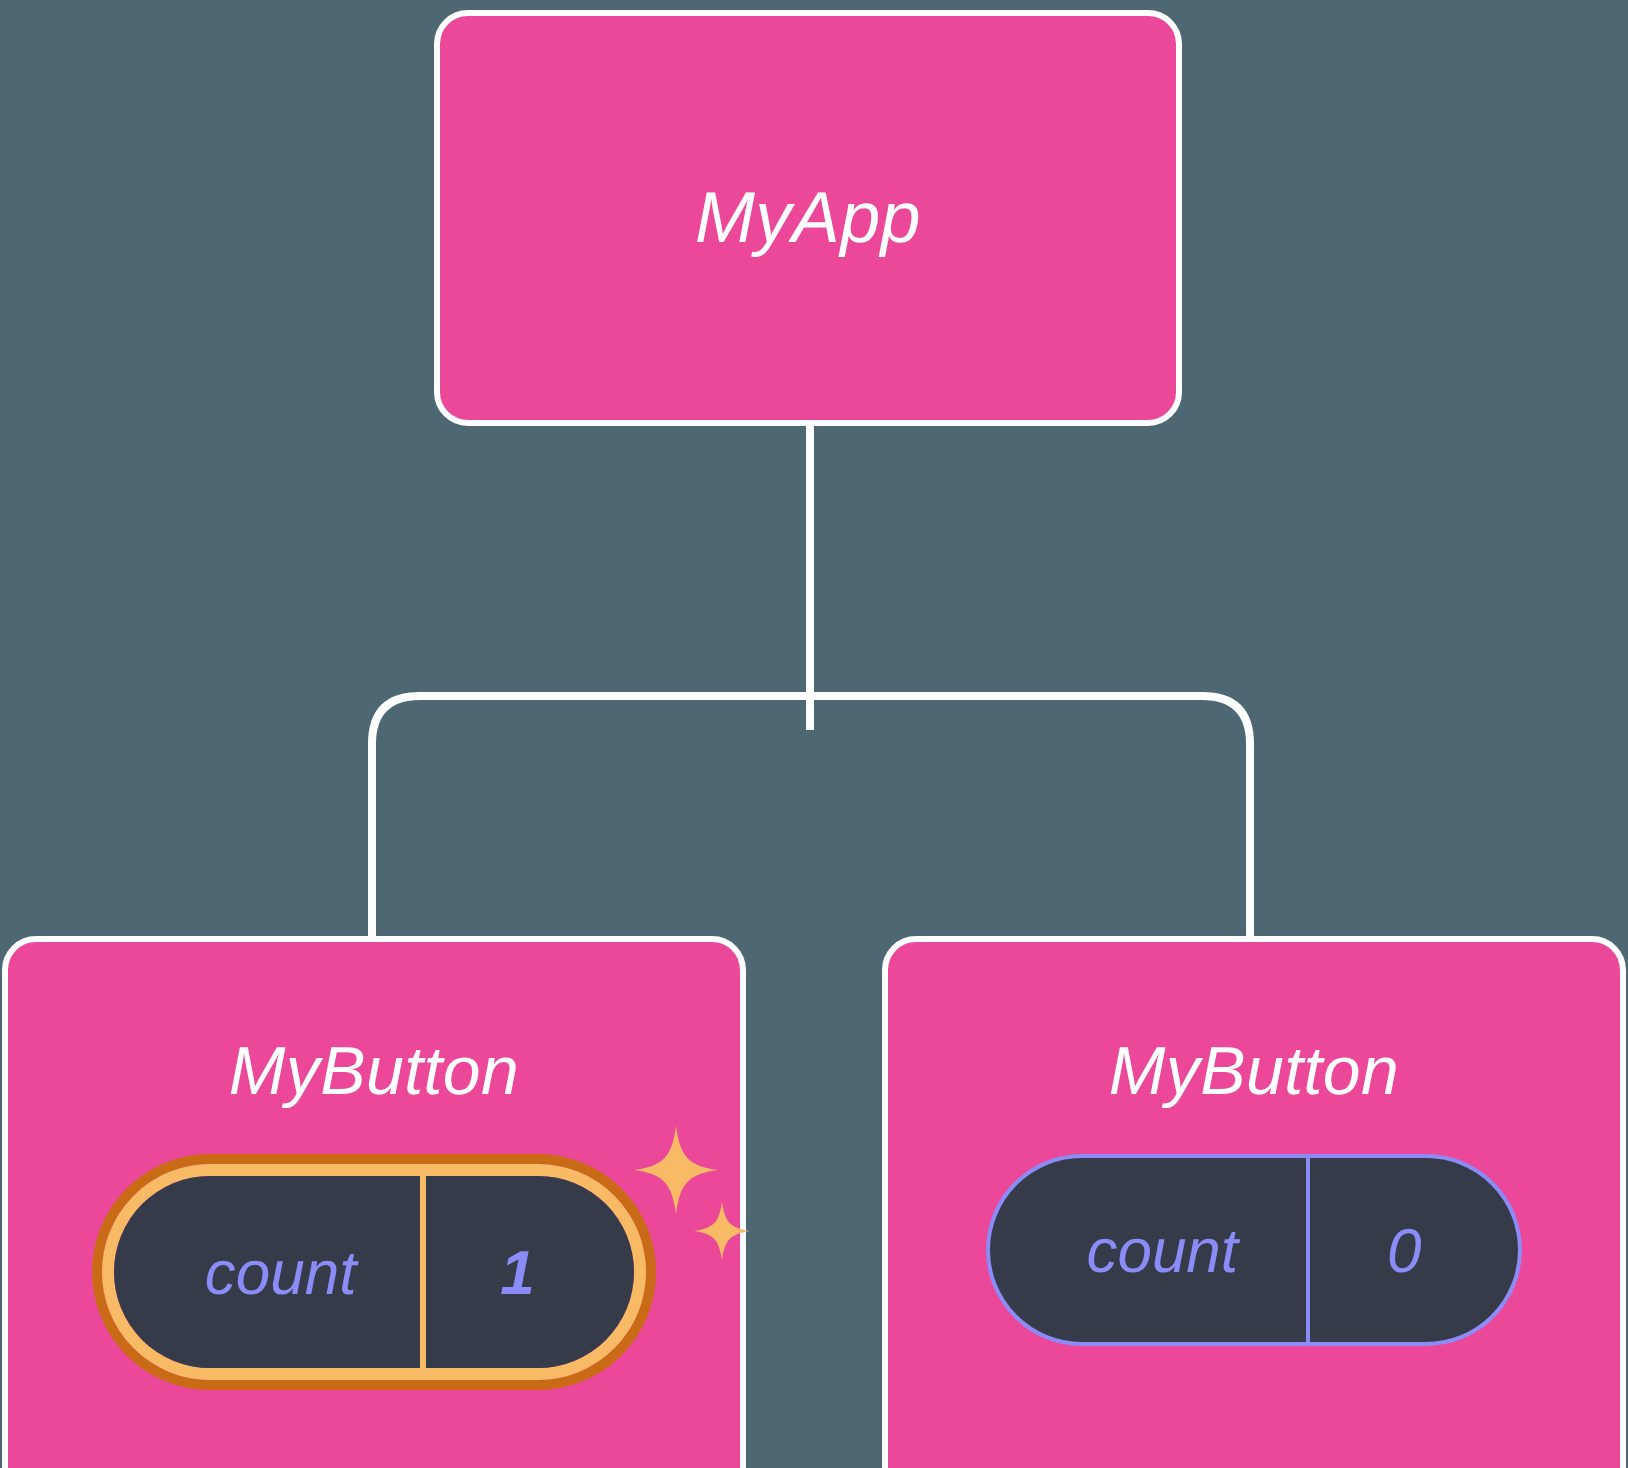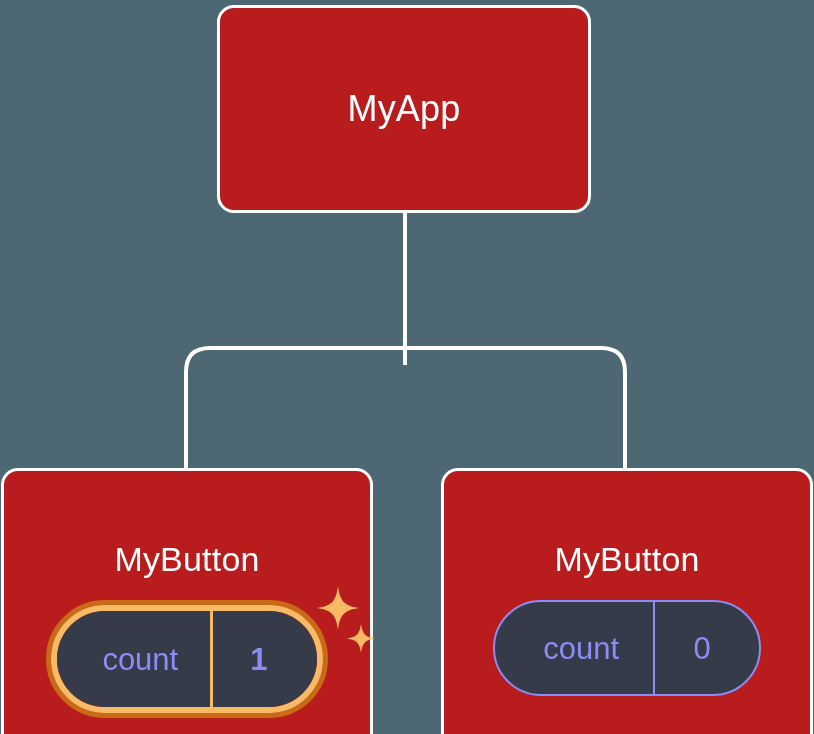--- a/index.html
+++ b/index.html
@@ -31,24 +31,25 @@
     width: 814px;
     height: 734px;
     pointer-events: none;
     z-index: 1;
   }
 
   
   .node {
     position: absolute;
     box-sizing: border-box;
-    background: #b91c1c;
+    background: #ec4899;
     border: 3px solid #ffffff;
     border-radius: 17px;
     z-index: 2;
+    font-style: italic;
   }
 
   .node-root {
     left: 217px;
     top: 5px;
     width: 374px;
     height: 208px;
     display: flex;
     align-items: center;
     justify-content: center;
@@ -75,21 +76,21 @@
   .child-inner {
     position: absolute;
     left: 0;
     top: 0;
     width: 100%;
     display: flex;
     flex-direction: column;
     align-items: center;
   }
   .child-inner .node-title {
-    margin-top: 71px;
+    margin-top: 48px;
   }
 
   
   .pill-wrap {
     position: relative;
     margin-top: 24px;
     display: flex;
     align-items: center;
     justify-content: flex-start;
   }

